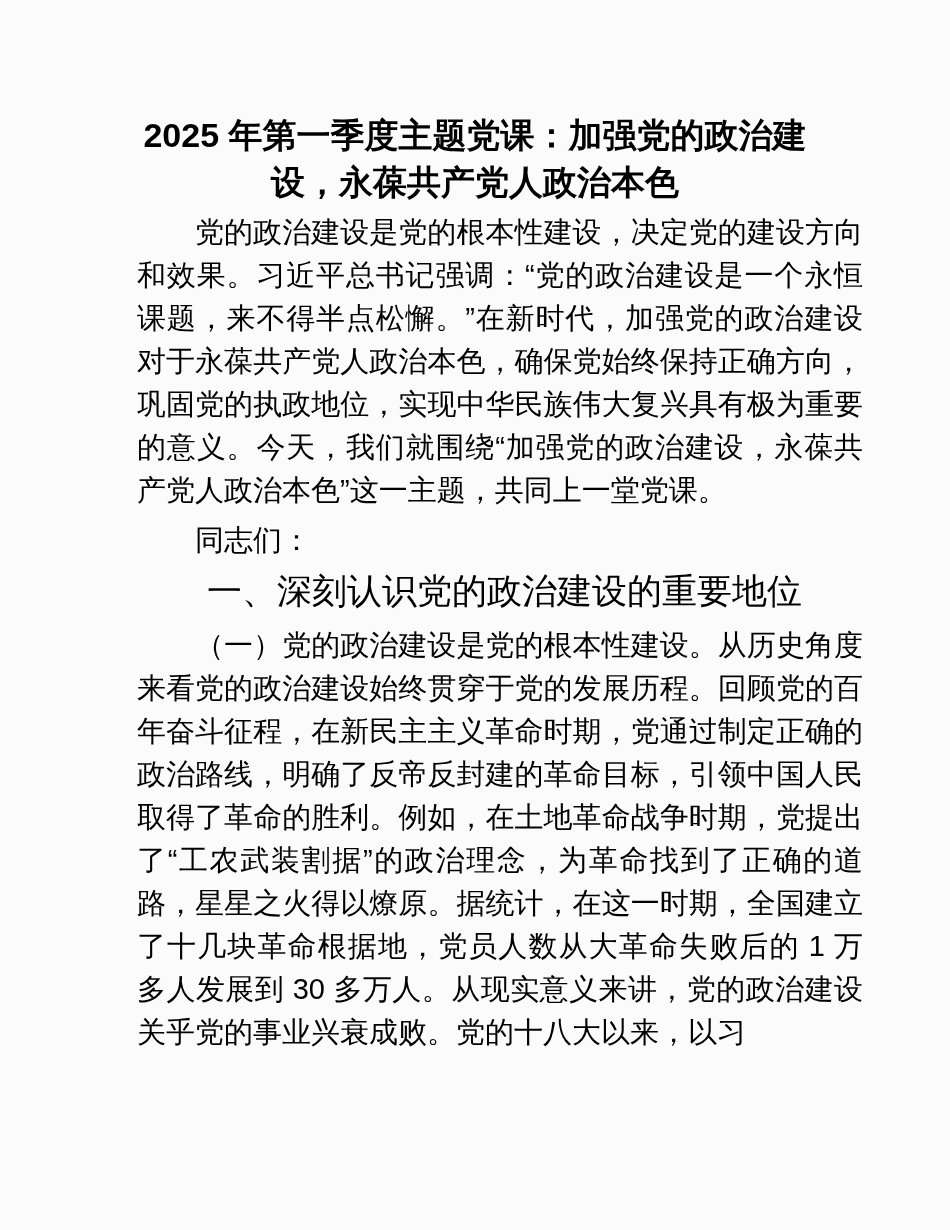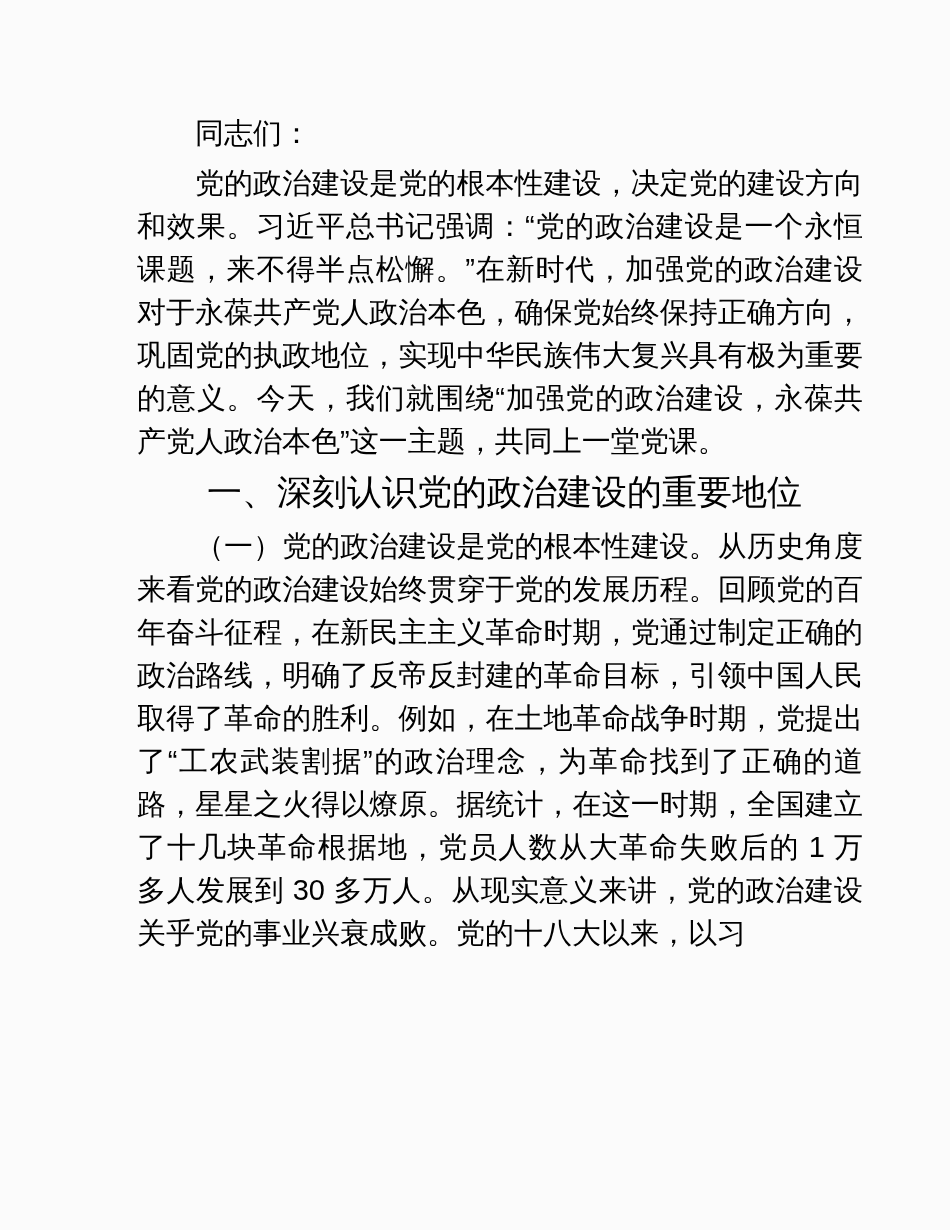--- a/index.html
+++ b/index.html
@@ -50,23 +50,24 @@
     line-height: 43px;
     text-indent: 2em;
     word-break: break-all;
     font-weight: 400;
   }
 </style>
 </head>
 <body>
 
 <div class="page">
+  <h1 class="doc-title">2025 年第一季度主题党课：加强党的政治建设，永葆共产党人政治本色</h1>
 
   <div class="doc-body">
+    <p class="para">党的政治建设是党的根本性建设，决定党的建设方向和效果。习近平总书记强调：“党的政治建设是一个永恒课题，来不得半点松懈。”在新时代，加强党的政治建设对于永葆共产党人政治本色，确保党始终保持正确方向，巩固党的执政地位，实现中华民族伟大复兴具有极为重要的意义。今天，我们就围绕“加强党的政治建设，永葆共产党人政治本色”这一主题，共同上一堂党课。</p>
+
     <p class="para">同志们：</p>
-
-    <p class="para">党的政治建设是党的根本性建设，决定党的建设方向和效果。习近平总书记强调：“党的政治建设是一个永恒课题，来不得半点松懈。”在新时代，加强党的政治建设对于永葆共产党人政治本色，确保党始终保持正确方向，巩固党的执政地位，实现中华民族伟大复兴具有极为重要的意义。今天，我们就围绕“加强党的政治建设，永葆共产党人政治本色”这一主题，共同上一堂党课。</p>
 
     <p class="heading">一、深刻认识党的政治建设的重要地位</p>
 
     <p class="para">（一）党的政治建设是党的根本性建设。从历史角度来看党的政治建设始终贯穿于党的发展历程。回顾党的百年奋斗征程，在新民主主义革命时期，党通过制定正确的政治路线，明确了反帝反封建的革命目标，引领中国人民取得了革命的胜利。例如，在土地革命战争时期，党提出了“工农武装割据”的政治理念，为革命找到了正确的道路，星星之火得以燎原。据统计，在这一时期，全国建立了十几块革命根据地，党员人数从大革命失败后的 1 万多人发展到 30 多万人。从现实意义来讲，党的政治建设关乎党的事业兴衰成败。党的十八大以来，以习</p>
   </div>
 </div>
 
 </body></html>

